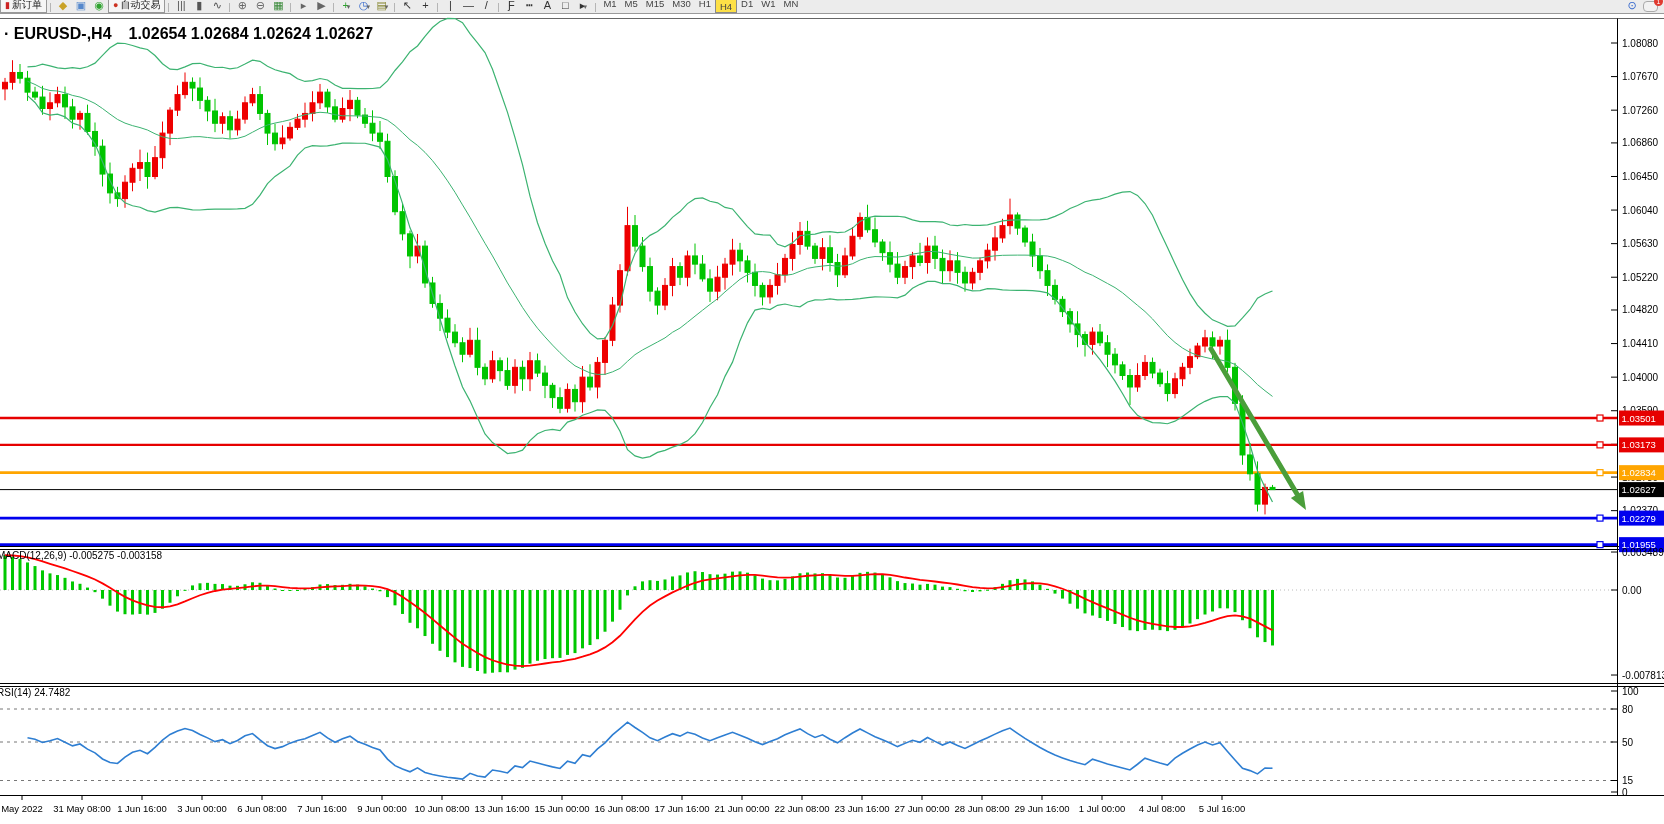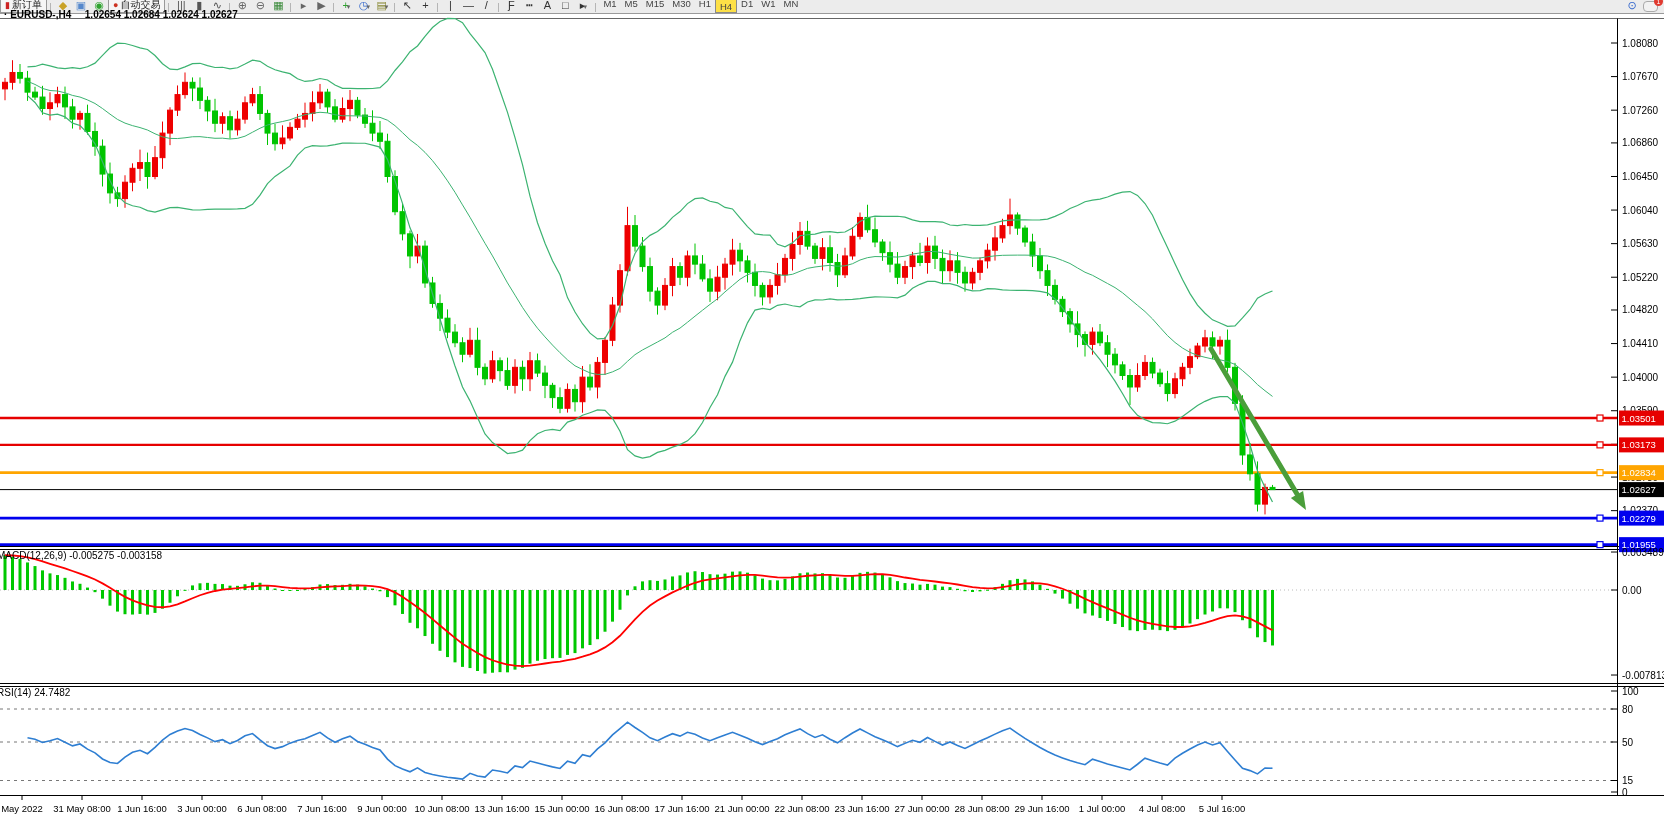--- a/index.html
+++ b/index.html
@@ -16,21 +16,21 @@
   .tbtn .bico{font-size:9px;margin-right:2px;}
   .tsep{width:1px;height:9px;background:#b5b5b5;margin:0 3px 1px 3px;}
   .tspring{flex:1;}
   .tf{font-size:9.5px;color:#444;padding:0 4px;line-height:13px;height:16px;}
   .tf.active{border:1px solid #8a8a8a;background:#fde047;height:12px;}
   .bubble{position:relative;display:inline-block;width:13px;height:9px;border:1px solid #aaa;
           border-radius:4px;background:#f2f2f2;margin:0 6px 1px 2px;}
   .bubble .bdg{position:absolute;top:-5px;right:-6px;background:#e03a30;color:#fff;
                border-radius:50%;font-size:7px;line-height:9px;width:9px;text-align:center;}
   
-  #chartTitle{position:absolute;left:4px;top:9px;font-size:10px;font-weight:600;color:#000;white-space:nowrap;}
+  #chartTitle{position:absolute;left:4px;top:25px;font-size:16px;font-weight:600;color:#000;white-space:nowrap;}
   #chartTitle .sep{display:inline-block;width:8px;}
   #macdLabel{position:absolute;left:-3px;top:550px;font-size:10px;color:#000;white-space:nowrap;}
   #rsiLabel{position:absolute;left:-3px;top:687px;font-size:10px;color:#000;white-space:nowrap;}
   svg text{font-family:"Liberation Sans",sans-serif;}
 </style>
 </head>
 <body>
 
 <div id="root">
   <div id="toolbar">

